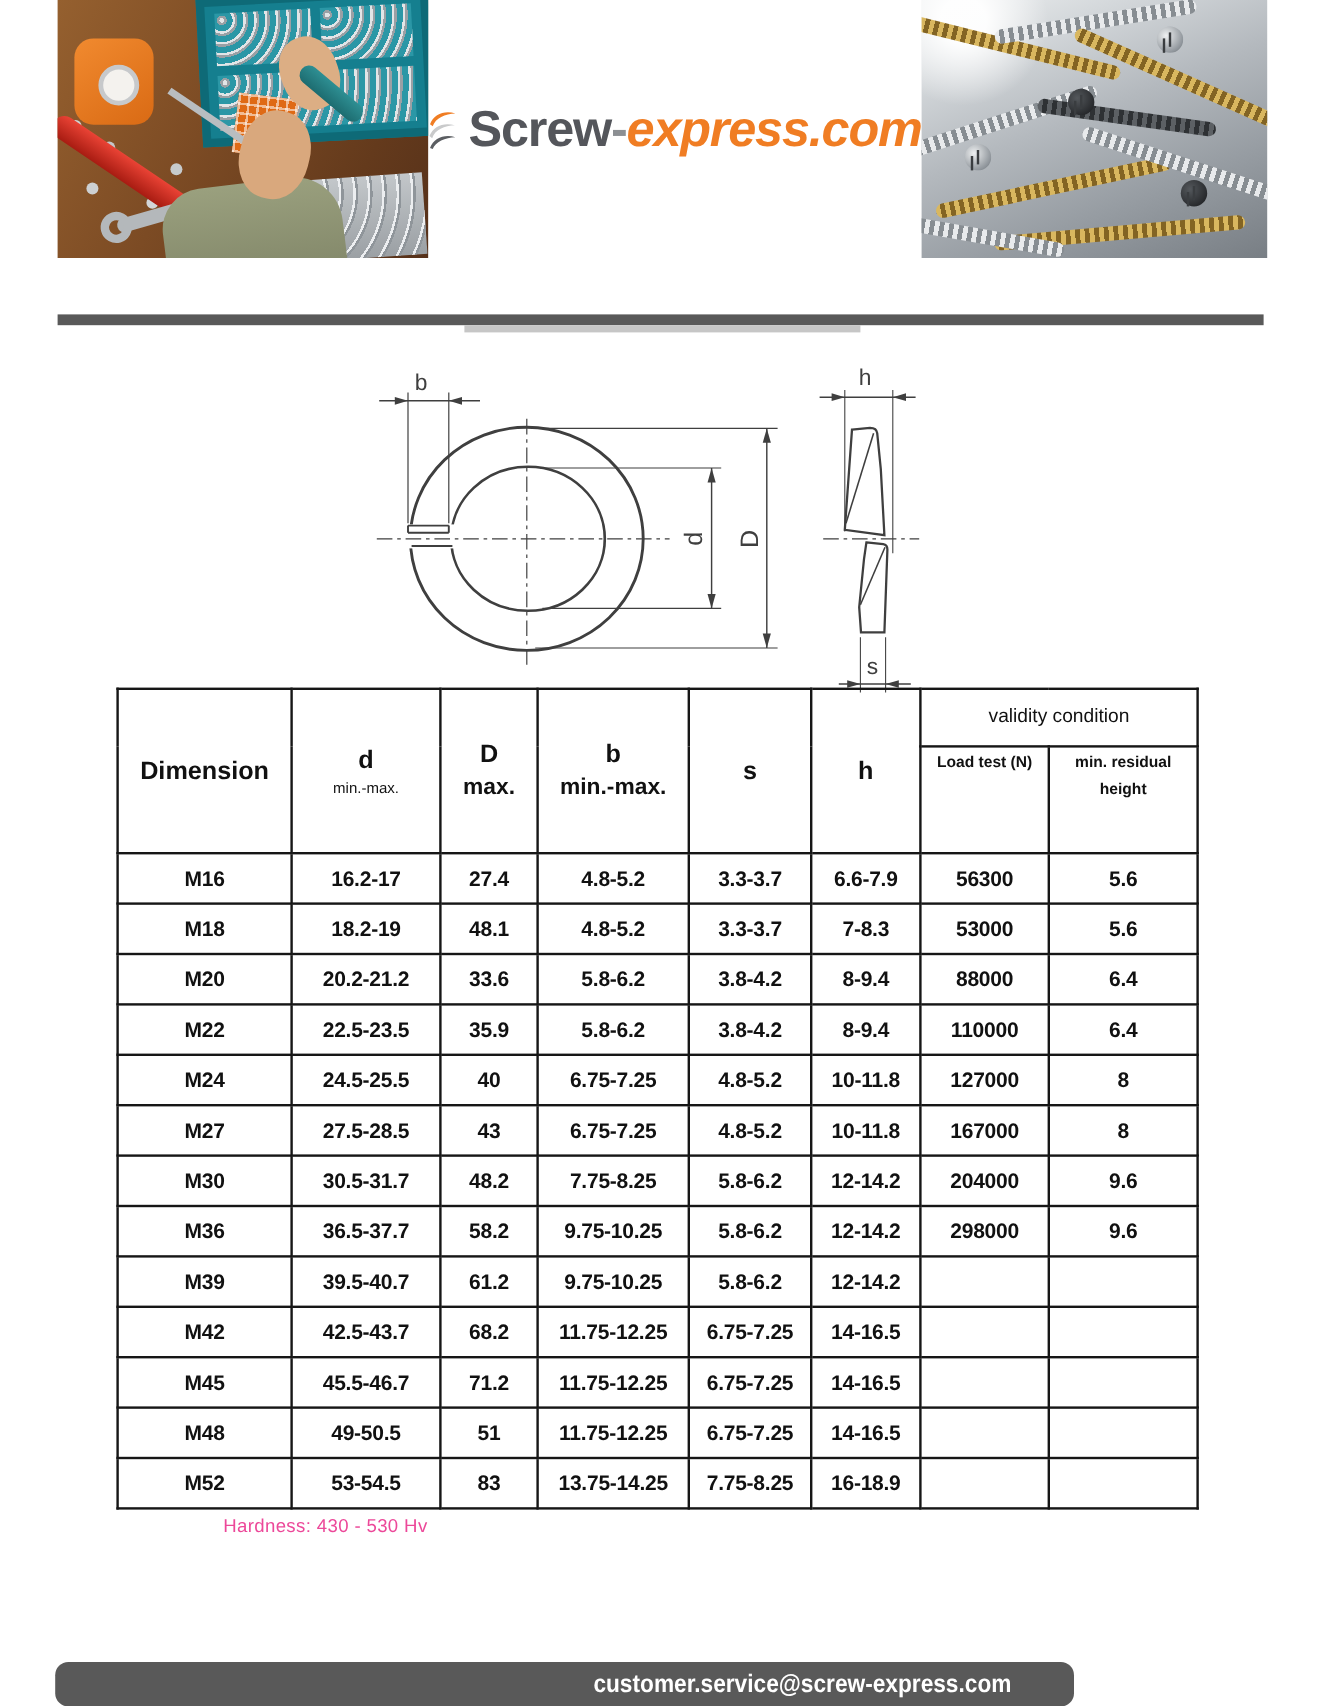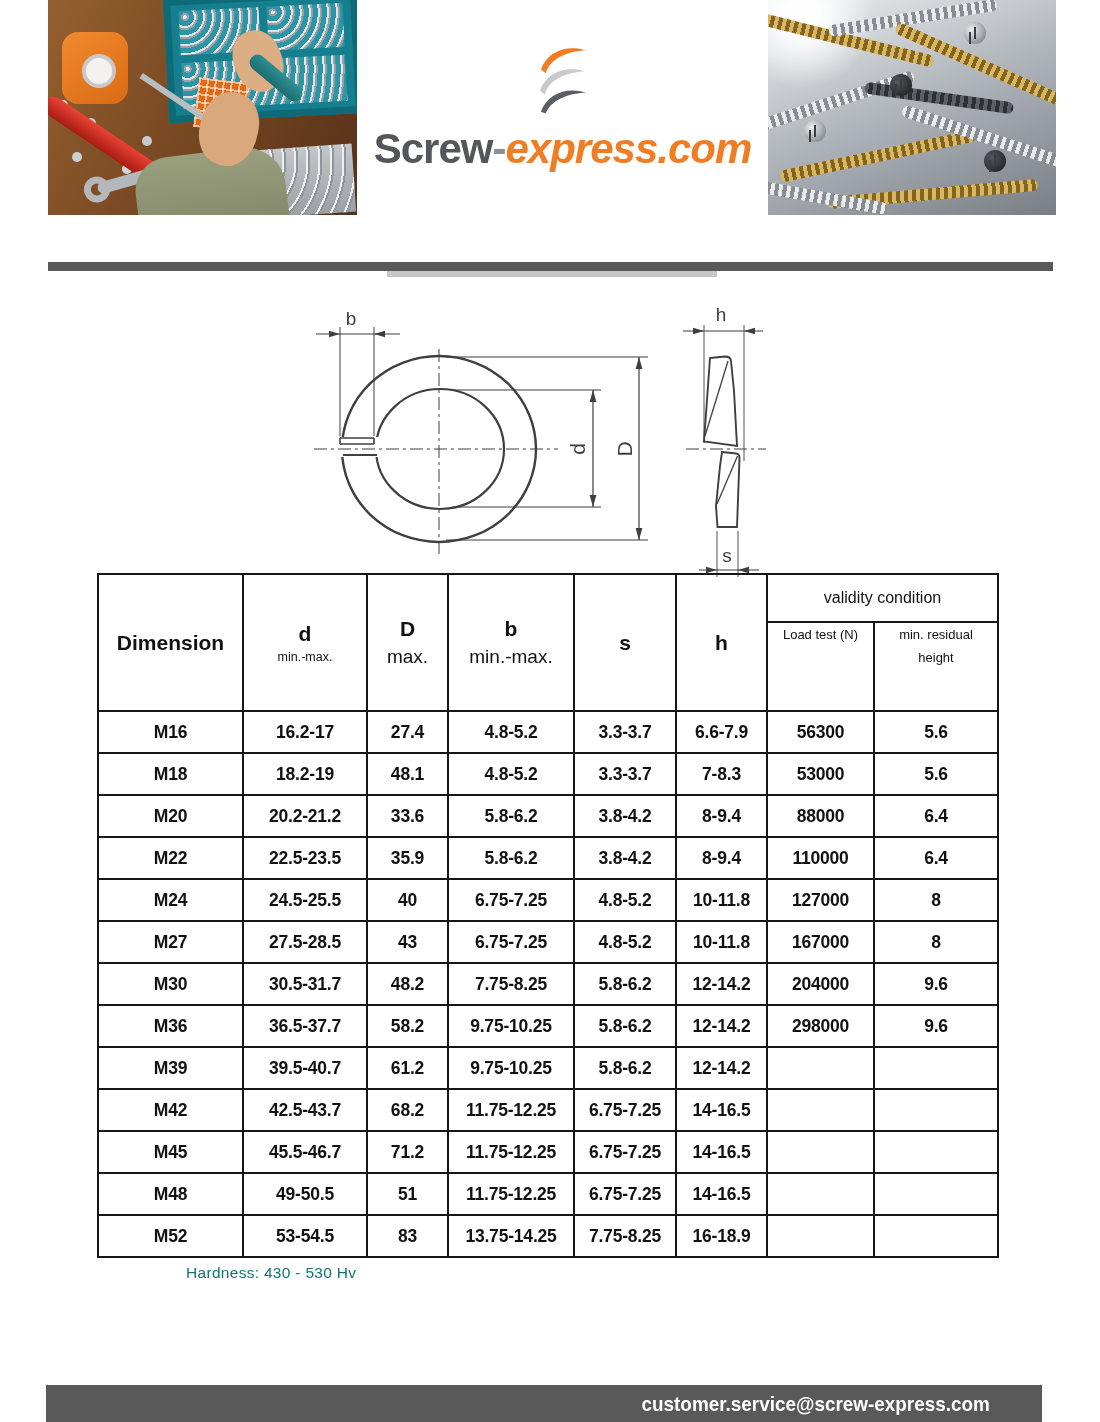--- a/index.html
+++ b/index.html
@@ -9,21 +9,21 @@
 
   
   .photo{overflow:hidden;}
   .photo-left{left:48px;top:0;width:309px;height:215px;
     background:linear-gradient(118deg,#95602f 0%,#7c4b24 42%,#643a1c 78%,#56311a 100%);}
   .photo-right{left:768px;top:0;width:288px;height:215px;
     background:
       radial-gradient(circle at 12% 8%,rgba(255,255,255,.95) 0 6%,rgba(255,255,255,0) 22%),
       linear-gradient(158deg,#eef0f1 0%,#d4d8db 20%,#b4b9be 45%,#969ca2 72%,#787e84 100%);}
   .logo-zone{left:357px;top:0;width:411px;height:215px;background:#fff;
-    display:flex;align-items:center;justify-content:center;gap:10px;flex-direction:column;}
+    display:flex;align-items:center;justify-content:center;gap:10px;}
 
   .washers{left:10px;top:100px;width:10px;height:10px;border-radius:50%;background:#cfd2d4;
     box-shadow:28px 18px 0 #c3c7ca, 58px -12px 0 #b9bdc0, 14px 52px 0 #cdd0d2,
                84px 36px 0 #c6cacc, 120px 8px 0 #bfc3c6, 64px 64px 0 #d2d5d7;}
   .tape{left:14px;top:32px;width:66px;height:72px;border-radius:16px;
     background:linear-gradient(145deg,#f18a2f,#d96a14);}
   .tape-hub{left:20px;top:22px;width:26px;height:26px;border-radius:50%;background:#f4f2ee;
     border:4px solid #c7c9cb;position:absolute;}
   .tealbox{left:118px;top:-6px;width:194px;height:124px;background:#157f8f;
     border:7px solid #0e6a77;box-sizing:border-box;transform:rotate(-3deg);}
@@ -84,29 +84,29 @@
 
   
   .spec-table{position:absolute;left:97px;top:573px;width:900px;border-collapse:collapse;
     table-layout:fixed;color:#111;}
   .spec-table th,.spec-table td{border:2px solid #161616;text-align:center;padding:0;}
   .spec-table thead tr.r1{height:48px;}
   .spec-table thead tr.r2{height:89px;}
   .spec-table tbody tr{height:42px;padding-left:17px;}
   .th-main{font-size:21px;font-weight:700;}
   .th-sub-sm{font-size:12.5px;font-weight:400;margin-top:4px;}
-  .th-sub{font-size:19px;font-weight:400;margin-top:5px;}
+  .th-sub{font-size:19px;font-weight:700;margin-top:5px;}
   .th-validity{font-size:16px;font-weight:400;}
-  .th-small{font-size:13px;font-weight:400;vertical-align:top;padding-top:14px;line-height:1.8;margin-left:16px;}
+  .th-small{font-size:13px;font-weight:700;vertical-align:top;padding-top:14px;line-height:1.8;margin-left:16px;}
   .spec-table tbody td{font-size:17.5px;font-weight:700;letter-spacing:-.2px;}
-  .footnote{left:186px;top:1264px;font-size:15.5px;color:#0f766e;letter-spacing:.3px;}
-
-  
-  .footer-bar{left:46px;top:1385px;width:996px;height:37px;display:flex;align-items:center;
-    justify-content:flex-end;}
+  .footnote{left:186px;top:1264px;font-size:15.5px;color:#ec4899;letter-spacing:.3px;}
+
+  
+  .footer-bar{left:46px;top:1385px;width:849px;height:37px;display:flex;align-items:center;
+    justify-content:flex-end;border-radius:11px;}
   .footer-email{color:#fff;font-weight:700;font-size:21px;padding-right:58px;
     transform:scaleX(.9);transform-origin:right center;white-space:nowrap;}
 </style>
 </head>
 <body>
 
 <div class="page">
 
   <div class="abs photo photo-left">
     <div class="abs washers"></div>

